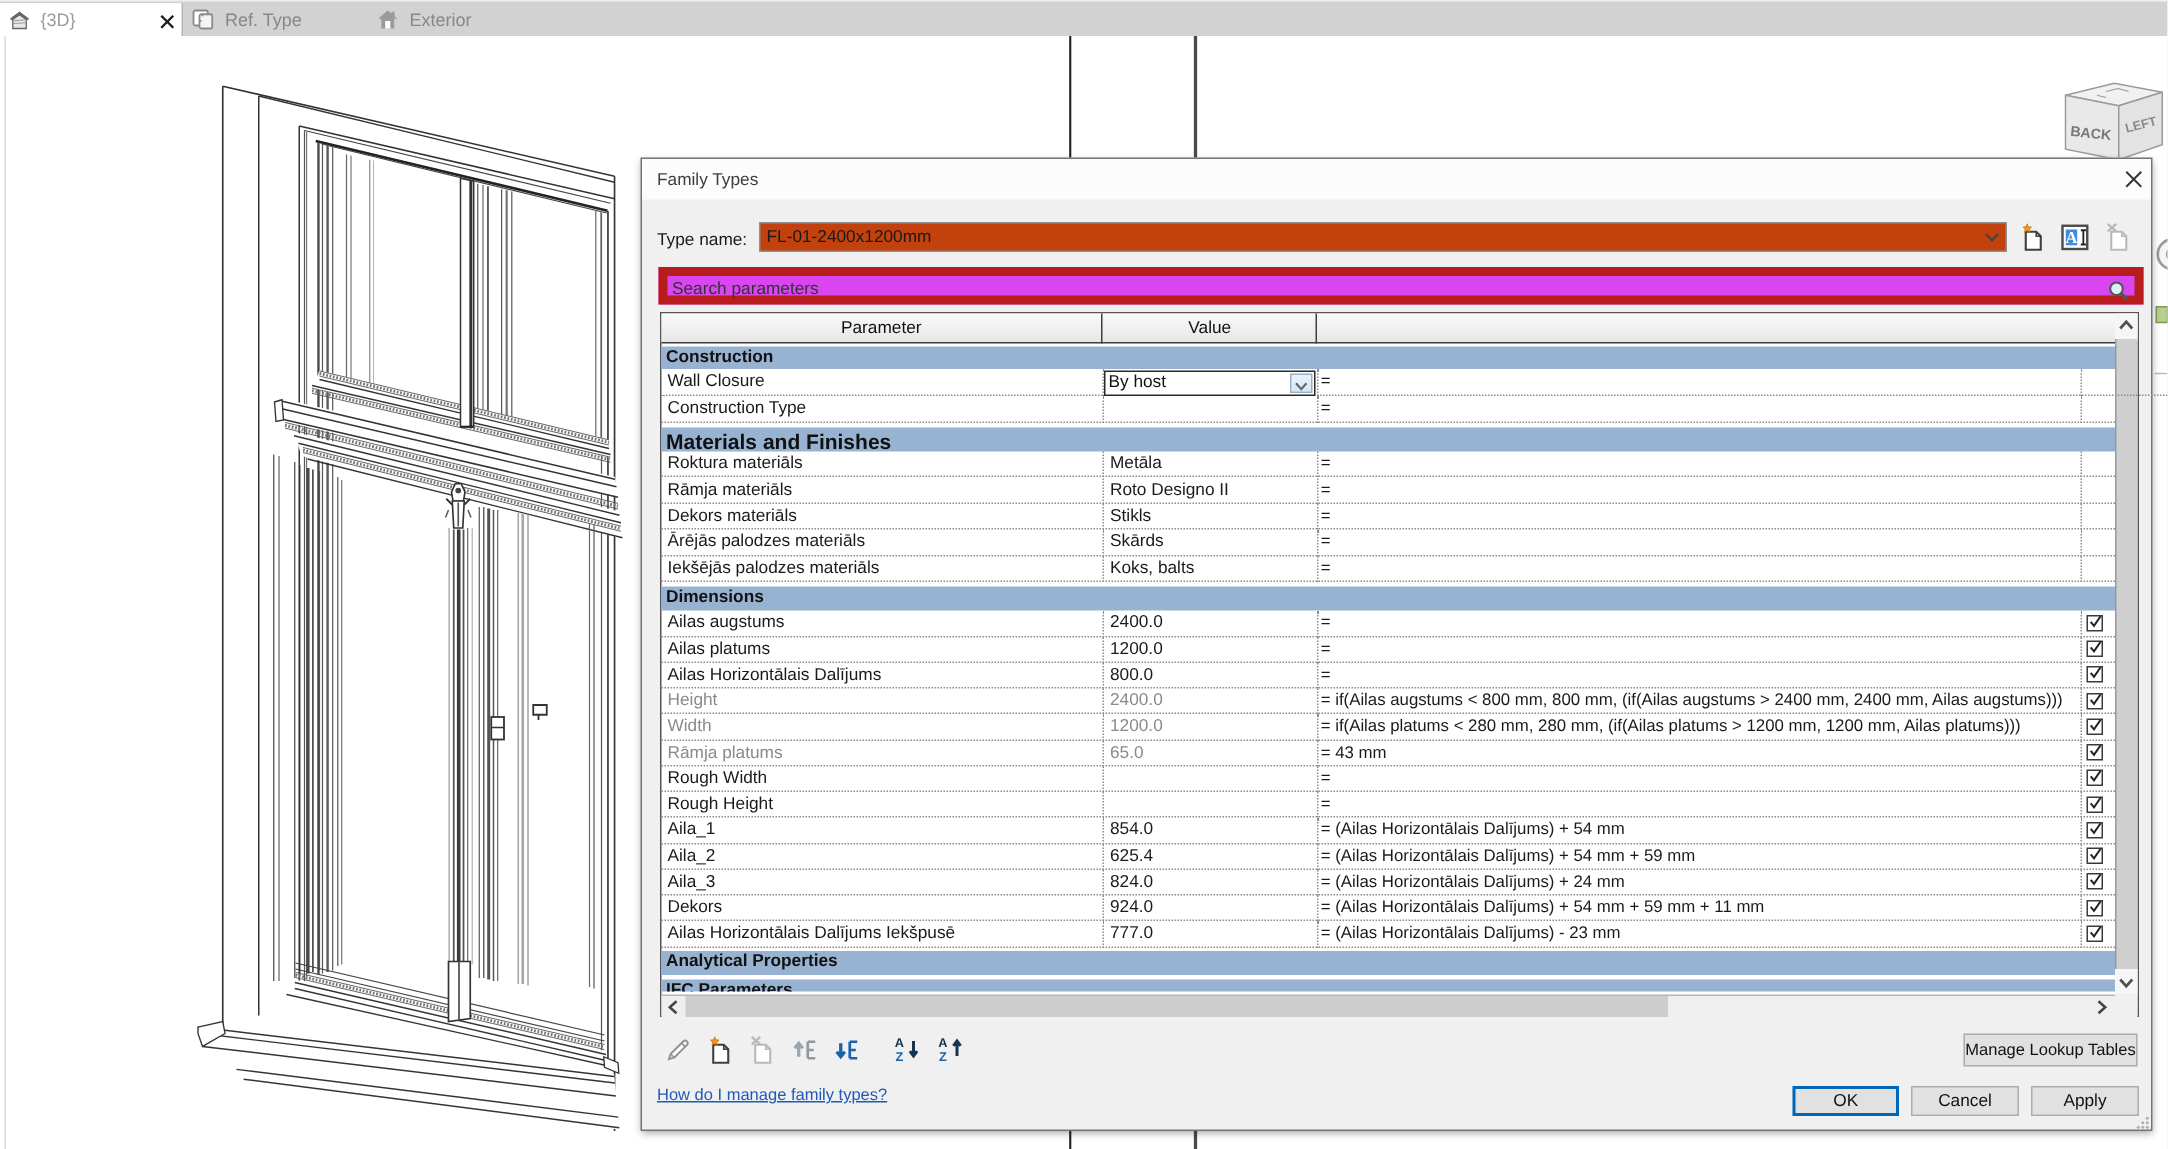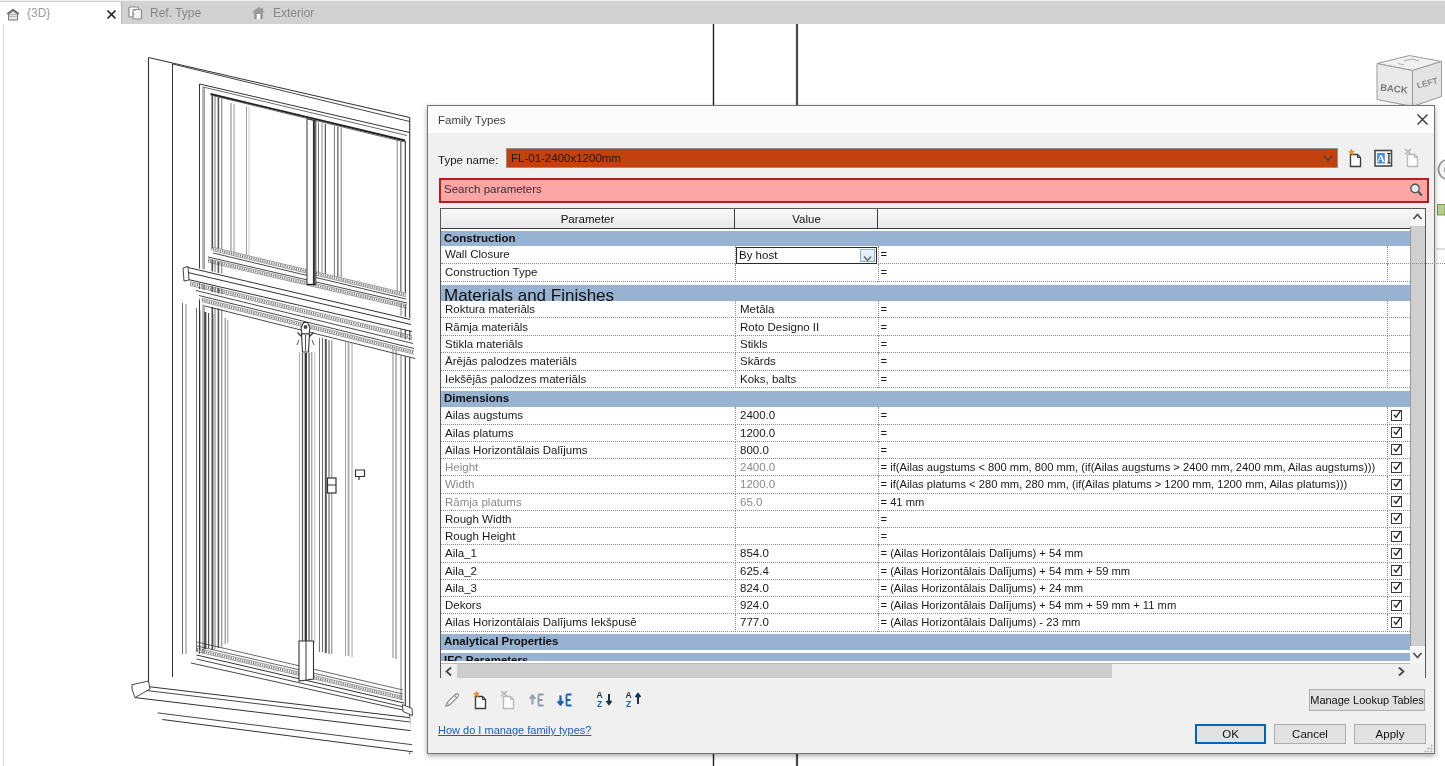--- a/index.html
+++ b/index.html
@@ -174,21 +174,21 @@
         <rect x="1" y="1.5" width="16.5" height="15.5" fill="#fdfdfd" stroke="#4a4a4a" stroke-width="1.6"></rect>
         <rect x="3.2" y="4" width="7.6" height="10.5" fill="#3e8ddd"></rect>
         <text x="7" y="13" font-size="11" font-weight="bold" fill="#fff" text-anchor="middle" font-family="Liberation Serif,serif">A</text>
         <path d="M13.2 4.5 h3.4 M13.2 14 h3.4 M14.9 4.5 v9.5" stroke="#222" stroke-width="1.2"></path>
       </svg></div>
     <div class="ab" style="left:975px;top:42px"><svg width="19" height="20" viewBox="0 0 19 20">
         <path d="M4.5 6.5 L11.5 6.5 L14.5 9.5 L14.5 18.5 L4.5 18.5 Z" fill="#fff" stroke="#b9b9b9" stroke-width="1.4"></path>
         <path d="M11.5 6.5 L11.5 9.5 L14.5 9.5" fill="none" stroke="#b9b9b9" stroke-width="1.1"></path>
         <path d="M2.2 1.2 L7.8 6.2 M7.8 1.2 L2.2 6.2" stroke="#b9b9b9" stroke-width="1.6" fill="none"></path>
       </svg></div>
-    <div class="ab" style="left:11px;top:72px;width:990px;height:25px;background:#fca5a5;border:2px solid #b91c1c">
+    <div class="ab" style="left:11px;top:72px;width:990px;height:25px;background:#d946ef;border:6px solid #b91c1c">
       <div style="position:absolute;left:3px;top:3px;font-size:11.5px;color:#333">Search parameters</div>
       <svg style="position:absolute;right:3px;top:2px" width="16" height="16" viewBox="0 0 16 16">
         <circle cx="7" cy="6.5" r="4.2" fill="#ddeef6" stroke="#555" stroke-width="1.4"></circle>
         <path d="M10.2 9.7 L14 13.5" stroke="#555" stroke-width="2.2"></path>
       </svg>
     </div>
     <div class="ab" style="left:12px;top:102px;width:986px;height:470px;background:#fff;border:1px solid #565656">
       <div class="ab" style="left:0;top:0;width:984px;height:20px;background:linear-gradient(#fafafa,#e7e7e7);border-bottom:1px solid #3e3e3e"></div>
       <div class="ab" style="left:0;top:0;width:294px;height:20px;border-right:1px solid #3e3e3e;text-align:center;font-size:11.5px;color:#111;line-height:20px">Parameter</div>
       <div class="ab" style="left:295px;top:0;width:142px;height:20px;border-right:1px solid #3e3e3e;text-align:center;font-size:11.5px;color:#111;line-height:20px">Value</div>
@@ -225,40 +225,40 @@
         <div style="position:absolute;left:439.5px;top:2px;font-size:11.2px;color:#1a1a1a;white-space:nowrap">=</div>
       </div>
       <div class="ab" style="left:0;top:54.9px;width:969px;height:17.8px;border-bottom:1px dotted #8c8c8c">
         <div style="position:absolute;left:4px;top:2px;font-size:11.5px;color:#1a1a1a;white-space:nowrap">Construction Type</div>
         <div style="position:absolute;left:294px;top:0;width:1px;height:17.8px;border-left:1px dotted #8c8c8c"></div>
         <div style="position:absolute;left:437px;top:0;width:1px;height:17.8px;border-left:1px dotted #8c8c8c"></div>
         <div style="position:absolute;left:946px;top:0;width:1px;height:17.8px;border-left:1px dotted #8c8c8c"></div>
         <div style="position:absolute;left:439.5px;top:2px;font-size:11.2px;color:#1a1a1a;white-space:nowrap">=</div>
       </div>
       <div class="ab" style="left:0;top:75.5px;width:969px;height:16.6px;background:#98b2d1;overflow:hidden">
-        <div style="position:absolute;left:3px;top:1px;font-size:17px;font-weight:normal;color:#111;white-space:nowrap">Materials and Finishes</div>
+        <div style="position:absolute;left:3px;top:1px;font-size:14px;font-weight:bold;color:#111;white-space:nowrap">Materials and Finishes</div>
       </div>
       <div class="ab" style="left:0;top:92.1px;width:969px;height:17.4px;border-bottom:1px dotted #8c8c8c">
         <div style="position:absolute;left:4px;top:2px;font-size:11.5px;color:#1a1a1a;white-space:nowrap">Roktura materiāls</div>
         <div style="position:absolute;left:294px;top:0;width:1px;height:17.4px;border-left:1px dotted #8c8c8c"></div>
         <div style="position:absolute;left:437px;top:0;width:1px;height:17.4px;border-left:1px dotted #8c8c8c"></div>
         <div style="position:absolute;left:946px;top:0;width:1px;height:17.4px;border-left:1px dotted #8c8c8c"></div>
         <div style="position:absolute;left:299px;top:2px;font-size:11.5px;color:#1a1a1a;white-space:nowrap">Metāla</div>
         <div style="position:absolute;left:439.5px;top:2px;font-size:11.2px;color:#1a1a1a;white-space:nowrap">=</div>
       </div>
       <div class="ab" style="left:0;top:109.5px;width:969px;height:17.4px;border-bottom:1px dotted #8c8c8c">
         <div style="position:absolute;left:4px;top:2px;font-size:11.5px;color:#1a1a1a;white-space:nowrap">Rāmja materiāls</div>
         <div style="position:absolute;left:294px;top:0;width:1px;height:17.4px;border-left:1px dotted #8c8c8c"></div>
         <div style="position:absolute;left:437px;top:0;width:1px;height:17.4px;border-left:1px dotted #8c8c8c"></div>
         <div style="position:absolute;left:946px;top:0;width:1px;height:17.4px;border-left:1px dotted #8c8c8c"></div>
         <div style="position:absolute;left:299px;top:2px;font-size:11.5px;color:#1a1a1a;white-space:nowrap">Roto Designo II</div>
         <div style="position:absolute;left:439.5px;top:2px;font-size:11.2px;color:#1a1a1a;white-space:nowrap">=</div>
       </div>
       <div class="ab" style="left:0;top:126.9px;width:969px;height:17.4px;border-bottom:1px dotted #8c8c8c">
-        <div style="position:absolute;left:4px;top:2px;font-size:11.5px;color:#1a1a1a;white-space:nowrap">Stikla materiāls</div>
+        <div style="position:absolute;left:4px;top:2px;font-size:11.5px;color:#1a1a1a;white-space:nowrap">Dekors materiāls</div>
         <div style="position:absolute;left:294px;top:0;width:1px;height:17.4px;border-left:1px dotted #8c8c8c"></div>
         <div style="position:absolute;left:437px;top:0;width:1px;height:17.4px;border-left:1px dotted #8c8c8c"></div>
         <div style="position:absolute;left:946px;top:0;width:1px;height:17.4px;border-left:1px dotted #8c8c8c"></div>
         <div style="position:absolute;left:299px;top:2px;font-size:11.5px;color:#1a1a1a;white-space:nowrap">Stikls</div>
         <div style="position:absolute;left:439.5px;top:2px;font-size:11.2px;color:#1a1a1a;white-space:nowrap">=</div>
       </div>
       <div class="ab" style="left:0;top:144.3px;width:969px;height:17.4px;border-bottom:1px dotted #8c8c8c">
         <div style="position:absolute;left:4px;top:2px;font-size:11.5px;color:#1a1a1a;white-space:nowrap">Ārējās palodzes materiāls</div>
         <div style="position:absolute;left:294px;top:0;width:1px;height:17.4px;border-left:1px dotted #8c8c8c"></div>
         <div style="position:absolute;left:437px;top:0;width:1px;height:17.4px;border-left:1px dotted #8c8c8c"></div>
@@ -341,21 +341,21 @@
             <path d="M1.8 4.6 L4 7.2 L8.4 0.8" fill="none" stroke="#222" stroke-width="1.35"></path>
           </svg>
         </div>
       </div>
       <div class="ab" style="left:0;top:284.65px;width:969px;height:17.25px;border-bottom:1px dotted #8c8c8c">
         <div style="position:absolute;left:4px;top:2px;font-size:11.5px;color:#8a8a8a;white-space:nowrap">Rāmja platums</div>
         <div style="position:absolute;left:294px;top:0;width:1px;height:17.25px;border-left:1px dotted #8c8c8c"></div>
         <div style="position:absolute;left:437px;top:0;width:1px;height:17.25px;border-left:1px dotted #8c8c8c"></div>
         <div style="position:absolute;left:946px;top:0;width:1px;height:17.25px;border-left:1px dotted #8c8c8c"></div>
         <div style="position:absolute;left:299px;top:2px;font-size:11.5px;color:#8a8a8a;white-space:nowrap">65.0</div>
-        <div style="position:absolute;left:439.5px;top:2px;font-size:11.2px;color:#1a1a1a;white-space:nowrap">= 41 mm</div>
+        <div style="position:absolute;left:439.5px;top:2px;font-size:11.2px;color:#1a1a1a;white-space:nowrap">= 43 mm</div>
         <div style="position:absolute;left:950px;top:2.5px;width:11px;height:11px;border:1.2px solid #3a3a3a;background:#fff">
           <svg width="10" height="10" viewBox="0 0 10 10" style="position:absolute;left:-0.5px;top:-1px">
             <path d="M1.8 4.6 L4 7.2 L8.4 0.8" fill="none" stroke="#222" stroke-width="1.35"></path>
           </svg>
         </div>
       </div>
       <div class="ab" style="left:0;top:301.9px;width:969px;height:17.25px;border-bottom:1px dotted #8c8c8c">
         <div style="position:absolute;left:4px;top:2px;font-size:11.5px;color:#1a1a1a;white-space:nowrap">Rough Width</div>
         <div style="position:absolute;left:294px;top:0;width:1px;height:17.25px;border-left:1px dotted #8c8c8c"></div>
         <div style="position:absolute;left:437px;top:0;width:1px;height:17.25px;border-left:1px dotted #8c8c8c"></div>

